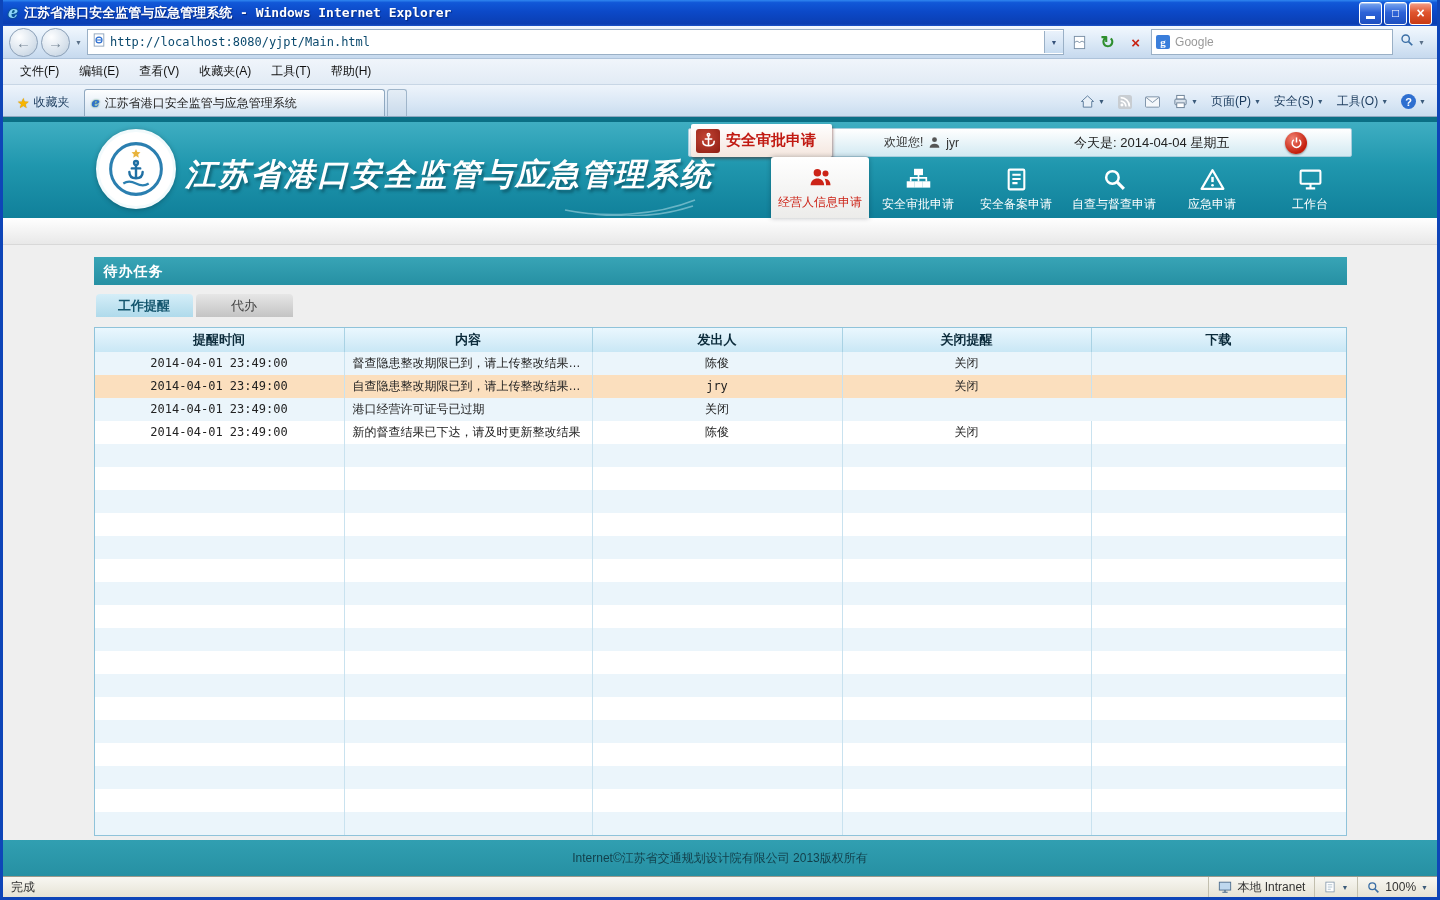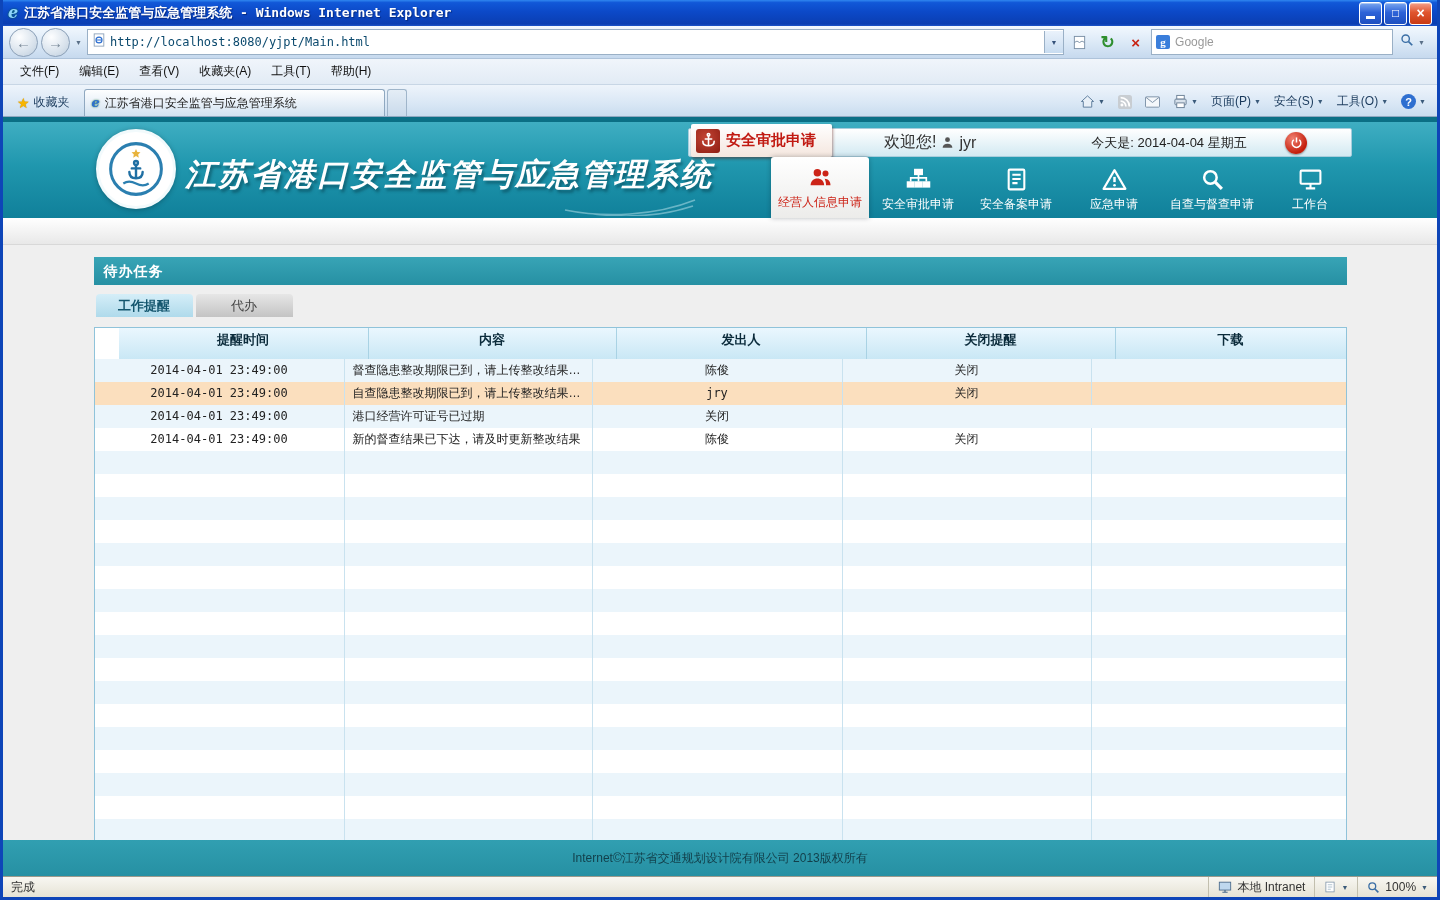--- a/index.html
+++ b/index.html
@@ -48,42 +48,42 @@
   .viewport{flex:1;display:flex;flex-direction:column;background:#EFEFEF;overflow:hidden;}
   .app-header{height:96px;flex:none;position:relative;background:linear-gradient(180deg,#3FAEC2 0%,#2097AE 45%,#10809A 100%);border-top:5px solid #0B6F85;}
   .logo{position:absolute;left:93px;top:7px;width:74px;height:74px;border-radius:50%;background:#FFF;border:3px solid #F2FAFC;box-shadow:0 1px 5px rgba(0,30,40,.35);display:flex;align-items:center;justify-content:center;}
   .app-title{position:absolute;left:182px;top:32px;font-size:31px;font-weight:bold;font-style:italic;color:#FFF;letter-spacing:2px;text-shadow:2px 3px 3px rgba(6,60,75,.55);white-space:nowrap;}
   .hdr-deco{position:absolute;left:560px;top:68px;opacity:.5;}
 
   .user-strip{position:absolute;left:685px;top:6px;width:662px;height:27px;background:linear-gradient(180deg,#FFFFFF,#D2E9F2);border:1px solid #A8CDDC;border-radius:2px;display:flex;align-items:center;}
   .role-badge{position:absolute;left:2px;top:-5px;height:33px;display:flex;align-items:center;gap:6px;background:linear-gradient(180deg,#FFFFFF,#F4E6DE);padding:0 16px 0 5px;box-shadow:1px 2px 3px rgba(90,20,10,.45);border-radius:2px;cursor:default;}
   .anchor-emblem{width:24px;height:24px;border-radius:3px;background:radial-gradient(circle at 40% 35%,#C24434,#8E1D12);display:flex;align-items:center;justify-content:center;}
   .role-text{color:#C11A12;font-weight:bold;font-size:15px;white-space:nowrap;}
-  .welcome{margin-left:195px;display:flex;align-items:center;gap:5px;font-size:16px;color:#333;white-space:nowrap;}
+  .welcome{margin-left:195px;display:flex;align-items:center;gap:5px;font-size:12px;color:#333;white-space:nowrap;}
   .date-area{margin-left:115px;font-size:13px;color:#222;white-space:nowrap;}
   .power-btn{margin-left:auto;margin-right:44px;width:22px;height:22px;border-radius:50%;background:radial-gradient(circle at 35% 30%,#F08070,#C41E0C 70%);box-shadow:0 1px 2px rgba(0,0,0,.4);display:flex;align-items:center;justify-content:center;cursor:pointer;}
 
   .nav{position:absolute;right:78px;bottom:0;display:flex;align-items:flex-end;}
   .nav-item{min-width:84px;height:57px;display:flex;flex-direction:column;align-items:center;justify-content:center;gap:4px;color:#FFF;font-size:12px;padding:0 7px;cursor:pointer;white-space:nowrap;}
   .nav-item svg{width:25px;height:25px;}
   .nav-item.active{background:linear-gradient(180deg,#FFFFFF,#ECECEA);color:#CC2418;border-radius:3px 3px 0 0;height:61px;box-shadow:0 0 5px rgba(0,20,30,.3);}
 
   .substrip{height:26px;flex:none;background:linear-gradient(180deg,#FFFFFF,#E8E8E8);border-bottom:1px solid #D8D8D8;}
 
   .content{flex:1;padding-top:12px;overflow:hidden;}
   .panel{width:1253px;margin:0 auto;}
   .panel-header{height:28px;background:linear-gradient(180deg,#38A4B6,#2690A3);color:#FFF;font-size:14px;font-weight:bold;line-height:28px;padding-left:10px;letter-spacing:1px;}
   .tabs{display:flex;gap:3px;margin-top:9px;padding-left:2px;height:23px;}
   .tab-item{width:97px;text-align:center;line-height:23px;font-size:13px;border-radius:4px 4px 0 0;cursor:pointer;}
   .tab-item.active{background:linear-gradient(180deg,#D5EEF8,#AFDAEB);color:#14566E;font-weight:bold;}
   .tab-item.inactive{background:linear-gradient(180deg,#E6E6E6,#C4C4C4);color:#444;}
 
   .task-table{margin-top:10px;border:1px solid #8FC3DA;background:#FFF;}
   .thead,.trow{display:grid;grid-template-columns:250px 248px 250px 249px auto;}
-  .thead{height:31px;background:linear-gradient(180deg,#EAF7FE,#C9E7F5);margin-left:24px;}
+  .thead{height:24px;background:linear-gradient(180deg,#EAF7FE,#C9E7F5);}
   .th{font-size:13px;font-weight:bold;color:#0B2B3B;text-align:center;line-height:24px;border-right:1px solid #A9D2E4;}
   .th:last-child{border-right:none;}
   .trow{height:23px;}
   .trow.odd{background:#EBF5FB;}
   .trow.even{background:#FFFFFF;}
   .trow.highlight{background:#FBDFBE;}
   .td{font-size:12px;color:#222;line-height:23px;border-right:1px solid #C9E2EF;overflow:hidden;white-space:nowrap;}
   .td:last-child{border-right:none;}
   .td.center{text-align:center;}
   .td.left{padding-left:8px;}
@@ -288,33 +288,33 @@
           <span>安全审批申请</span>
         </div>
         <div class="nav-item">
           <svg viewBox="0 0 24 24" fill="none" stroke="currentColor" stroke-width="2">
               <rect x="4.5" y="2.5" width="15" height="19" rx="1"></rect>
               <path d="M8 7.5h8M8 11.5h8M8 15.5h5"></path>
             </svg>
           <span>安全备案申请</span>
         </div>
         <div class="nav-item">
+          <svg viewBox="0 0 24 24" fill="none" stroke="currentColor" stroke-width="2.4">
+              <circle cx="10" cy="10" r="6"></circle>
+              <path d="M14.6 14.6L21 21" stroke-width="3"></path>
+            </svg>
+          <span>自查与督查申请</span>
+        </div>
+        <div class="nav-item">
           <svg viewBox="0 0 24 24" fill="none" stroke="currentColor" stroke-width="2">
               <path d="M12 3L22.5 21h-21z" stroke-linejoin="round"></path>
               <path d="M12 9.5v5" stroke-width="2.4"></path>
               <circle cx="12" cy="17.5" r="1.3" fill="currentColor" stroke="none"></circle>
             </svg>
           <span>应急申请</span>
-        </div>
-        <div class="nav-item">
-          <svg viewBox="0 0 24 24" fill="none" stroke="currentColor" stroke-width="2.4">
-              <circle cx="10" cy="10" r="6"></circle>
-              <path d="M14.6 14.6L21 21" stroke-width="3"></path>
-            </svg>
-          <span>自查与督查申请</span>
         </div>
         <div class="nav-item">
           <svg viewBox="0 0 24 24" fill="none" stroke="currentColor" stroke-width="2">
               <rect x="2.5" y="3.5" width="19" height="12.5" rx="1"></rect>
               <path d="M12 16v3.5M7.5 20.5h9"></path>
             </svg>
           <span>工作台</span>
         </div>
       </div>
     </div>

